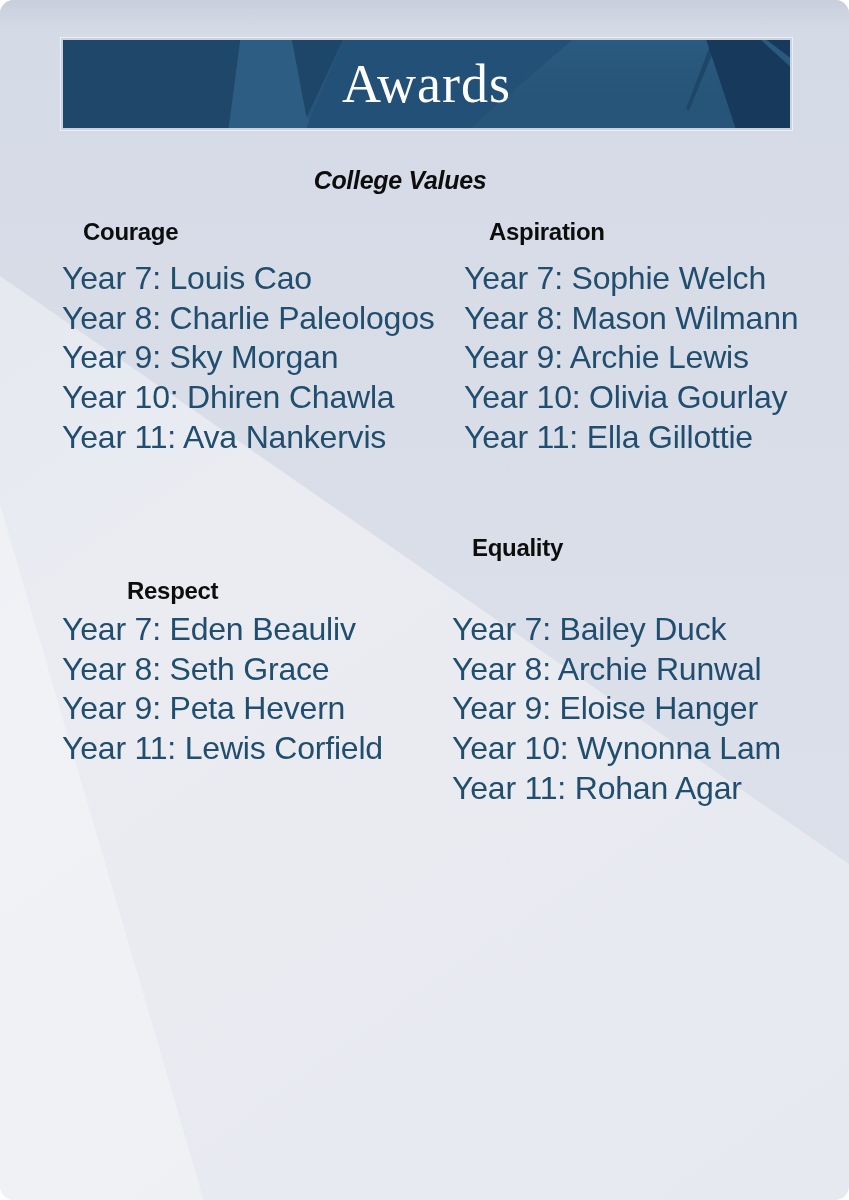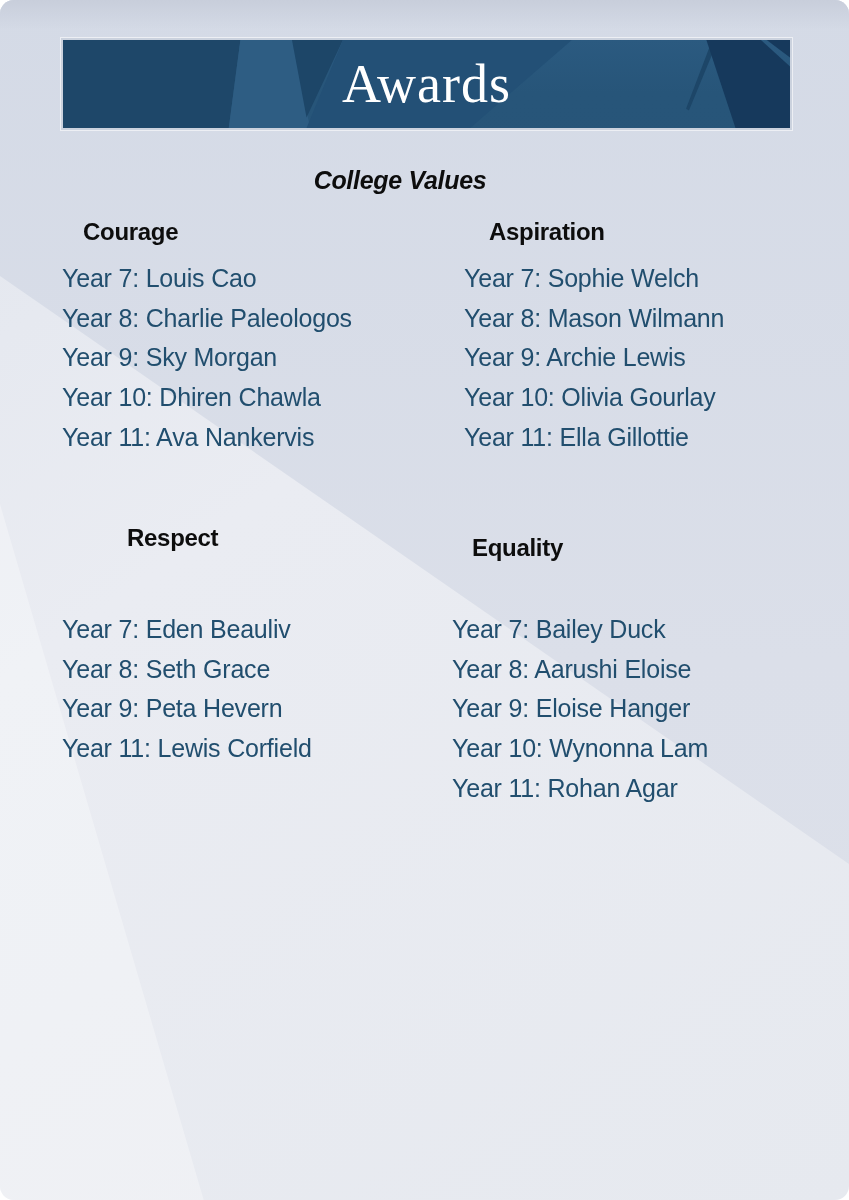--- a/index.html
+++ b/index.html
@@ -54,26 +54,26 @@
     text-align:center;font-size:25px;font-weight:700;color:#0d0d0d;
     letter-spacing:-0.3px;
     font-style:italic;
   }
   .value-heading{
     position:absolute;width:200px;margin:0;
     font-size:24px;font-weight:700;color:#0d0d0d;letter-spacing:-0.3px;
   }
   .h-courage{left:83px;top:218px;}
   .h-aspiration{left:489px;top:218px;}
-  .h-respect{left:127px;top:524px;}
+  .h-respect{left:127px;top:577px;}
   .h-equality{left:472px;top:534px;}
   
   .award-list{
     position:absolute;margin:0;padding:0;list-style:none;
-    font-size:25px;line-height:39.7px;color:#214e6e;letter-spacing:-0.2px;
+    font-size:32px;line-height:39.7px;color:#214e6e;letter-spacing:-0.2px;
   }
   .l-courage{left:62px;top:259px;}
   .l-aspiration{left:464px;top:259px;}
   .l-respect{left:62px;top:610px;}
   .l-equality{left:432px;top:610px;margin-left:20px;}
 </style>
 </head>
 <body>
 
 <div class="page">
@@ -117,19 +117,19 @@
   <ul class="award-list l-respect">
     <li>Year 7: Eden Beauliv</li>
     <li>Year 8: Seth Grace</li>
     <li>Year 9: Peta Hevern</li>
     <li>Year 11: Lewis Corfield</li>
   </ul>
 
   <h3 class="value-heading h-equality">Equality</h3>
   <ul class="award-list l-equality">
     <li>Year 7: Bailey Duck</li>
-    <li>Year 8: Aarushi Eloise</li>
+    <li>Year 8: Archie Runwal</li>
     <li>Year 9: Eloise Hanger</li>
     <li>Year 10: Wynonna Lam</li>
     <li>Year 11: Rohan Agar</li>
   </ul>
 
 </div>
 
 </body></html>

